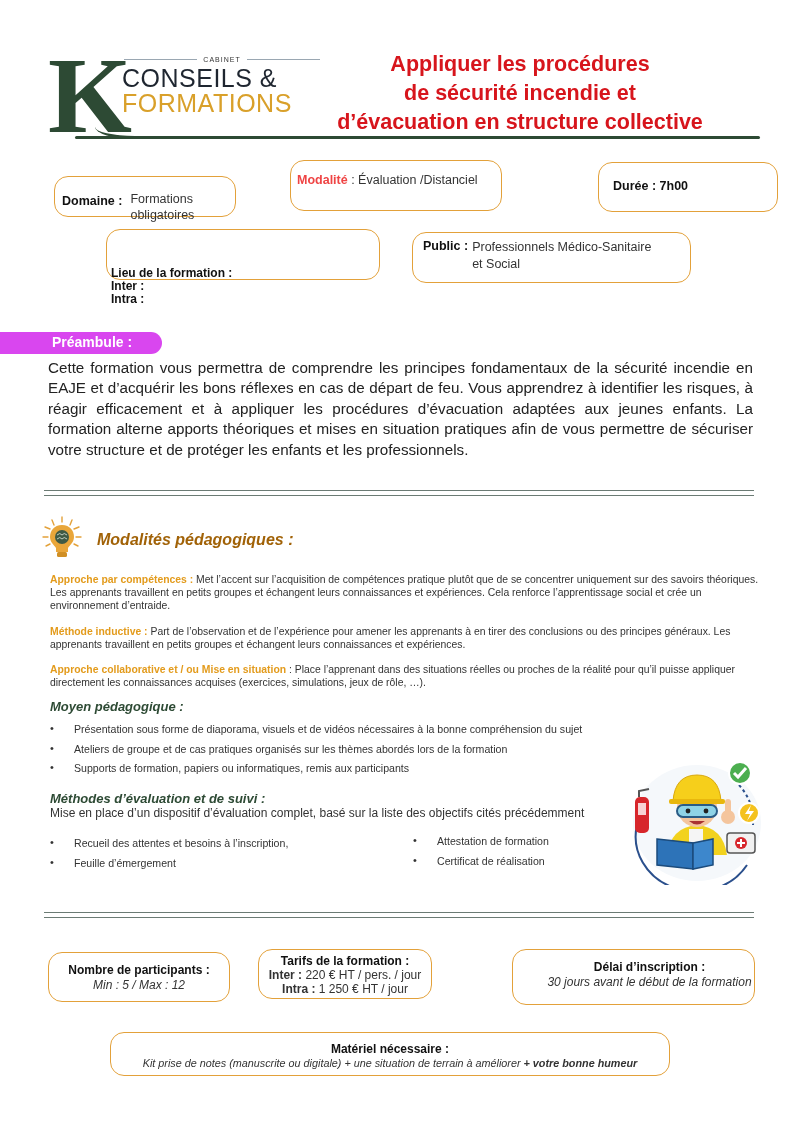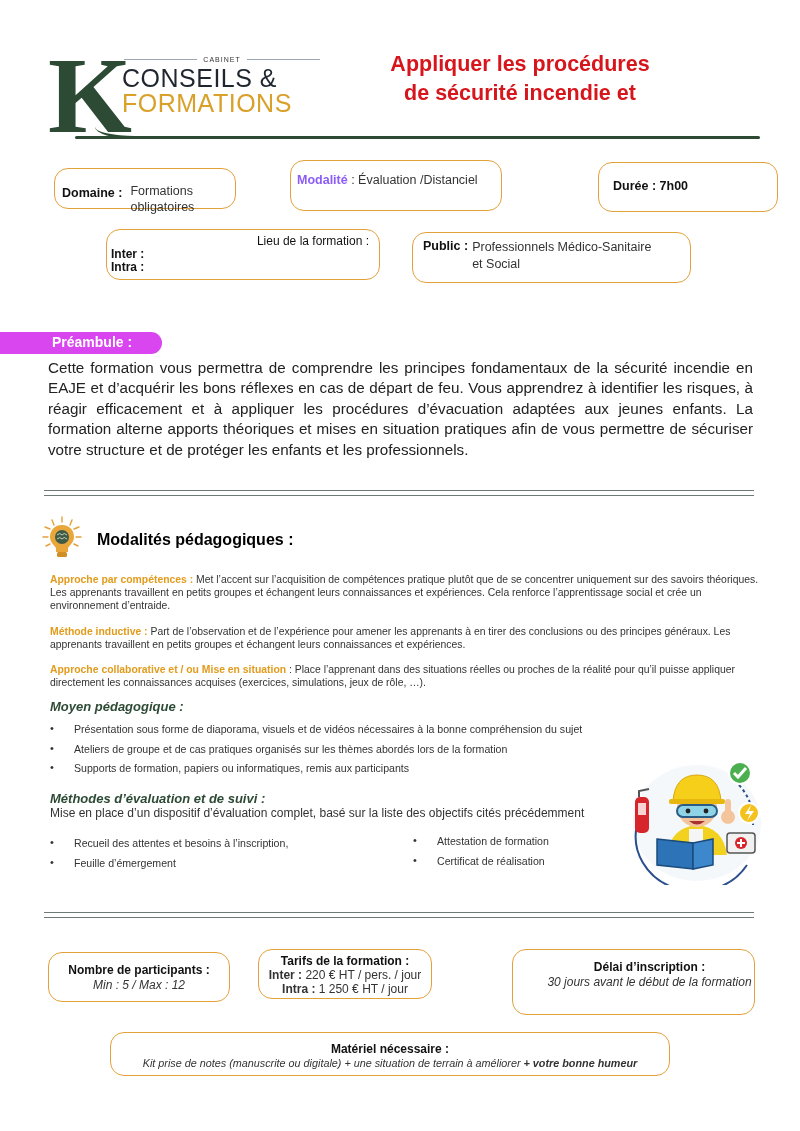--- a/index.html
+++ b/index.html
@@ -13,61 +13,61 @@
   .logo-cabinet .ln { flex: 1; height: 1px; background: #9aa7b2; }
   .logo-conseils { position: absolute; left: 74px; top: 18px; font-size: 25px; color: #1f2630; letter-spacing: 0.5px; line-height: 1; white-space: nowrap; }
   .logo-formations { position: absolute; left: 74px; top: 43px; font-size: 25px; color: #d9a02a; letter-spacing: 0.5px; line-height: 1; white-space: nowrap; }
   .logo-underline { position: absolute; left: 75px; top: 136px; width: 685px; height: 3px; background: #2d4a34; border-radius: 2px; }
   .logo-swash { position: absolute; left: 95px; top: 127px; width: 50px; height: 12px; border-bottom: 3px solid #2d4a34; border-bottom-left-radius: 40px 12px; }
 
   .title { position: absolute; left: 300px; top: 50px; width: 440px; text-align: center; color: #d7151c; font-weight: bold; font-size: 21.5px; line-height: 29px; }
 
   
   .box { position: absolute; border: 1.5px solid #e3a13a; border-radius: 14px; background: #fff; font-size: 12.5px; color: #333; }
-  .box b { color: #8b5cf6; }
-  .b-domaine { left: 54px; top: 168px; width: 182px; height: 41px; display: flex; align-items: flex-start; padding: 14px 0 0 7px; }
+  .box b { color: #ef4444; }
+  .b-domaine { left: 54px; top: 176px; width: 182px; height: 41px; display: flex; align-items: flex-start; padding: 14px 0 0 7px; }
   .b-domaine .k { font-weight: bold; color: #111; margin-right: 8px; margin-top: 3px; white-space: nowrap; }
   .b-domaine .v { line-height: 16px; }
   .b-modalite { left: 290px; top: 160px; width: 212px; height: 51px; padding: 12px 0 0 6px; white-space: nowrap; }
   .b-duree { left: 598px; top: 162px; width: 180px; height: 50px; padding: 16px 0 0 14px; font-weight: bold; color: #111; }
   .b-lieu { left: 106px; top: 229px; width: 274px; height: 51px; padding: 4px 0 0 4px; font-size: 12px; }
-  .b-lieu .h { text-align: right; font-weight: normal; color: #111; padding-right: 10px; }
+  .b-lieu .h { text-align: left; font-weight: bold; color: #111; padding-right: 10px; margin-top: 32px; }
   .b-lieu .r { font-weight: bold; color: #111; line-height: 13px; }
   .b-public { left: 412px; top: 232px; width: 279px; height: 51px; padding: 6px 0 0 10px; display: flex; }
   .b-public .k { font-weight: bold; color: #111; margin-right: 4px; white-space: nowrap; }
   .b-public .v { line-height: 17px; }
 
   
   .pre-tag { position: absolute; left: 0; top: 332px; width: 162px; height: 22px; background: #d946ef; border-radius: 0 12px 12px 0; color: #fff; font-weight: bold; font-size: 14px; padding: 2px 0 0 52px; }
   .pre-text { position: absolute; left: 48px; top: 358px; width: 705px; font-size: 15.2px; line-height: 20.4px; text-align: justify; color: #222; }
 
   .dbl { position: absolute; left: 44px; width: 710px; height: 6px; border-top: 1.5px solid #6b7b74; border-bottom: 1.5px solid #6b7b74; }
 
   
   .bulb { position: absolute; left: 40px; top: 515px; width: 44px; height: 44px; }
-  .mod-title { position: absolute; left: 97px; top: 531px; font-size: 16px; font-weight: bold; color: #000000; }
+  .mod-title { position: absolute; left: 97px; top: 531px; font-size: 16px; font-weight: bold; color: #a16207; font-style: italic; }
   .para { position: absolute; left: 50px; width: 720px; font-size: 10.4px; line-height: 13px; color: #333; }
   .para .lbl { color: #e39b1c; font-weight: bold; }
 
   .sub-title { position: absolute; left: 50px; font-size: 13px; font-weight: bold; font-style: italic; color: #2d4a34; }
   .bullets { position: absolute; list-style: none; font-size: 10.6px; color: #333; }
   .bullets li { position: relative; padding-left: 24px; height: 19.5px; }
   .bullets li::before { content: "•"; position: absolute; left: 0; top: -1px; font-size: 11px; color: #333; }
   .eval-intro { position: absolute; left: 50px; top: 806px; font-size: 12px; color: #333; }
 
   
   .mascot { position: absolute; left: 627px; top: 755px; width: 140px; height: 130px; }
 
   
   .bb { position: absolute; border: 1.5px solid #e3a13a; border-radius: 14px; text-align: center; font-size: 12px; color: #333; background: #fff; }
   .bb .h { font-weight: bold; color: #111; }
   .bb .i { font-style: italic; }
   .bb-nb { left: 48px; top: 952px; width: 182px; height: 50px; padding-top: 10px; line-height: 15px; }
   .bb-tarifs { left: 258px; top: 949px; width: 174px; height: 50px; padding-top: 4px; line-height: 14px; }
-  .bb-delai { left: 512px; top: 949px; width: 243px; height: 66px; padding-top: 10px; line-height: 15px; padding-left: 32px; }
+  .bb-delai { left: 512px; top: 949px; width: 243px; height: 56px; padding-top: 10px; line-height: 15px; padding-left: 32px; }
   .bb-mat { left: 110px; top: 1032px; width: 560px; height: 44px; padding-top: 9px; line-height: 14px; font-size: 10.8px; }
   .bb-mat .h { font-size: 12px; }
 </style>
 </head>
 <body>
 
 <div class="logo">
   <div class="logo-k">K</div>
   <div class="logo-cabinet">
     <span class="ln"></span>
@@ -76,20 +76,21 @@
   </div>
   <div class="logo-conseils">CONSEILS &amp;</div>
   <div class="logo-formations">FORMATIONS</div>
 </div>
 <div class="logo-swash"></div>
 <div class="logo-underline"></div>
 
 <h1 class="title">
   <div>Appliquer les procédures</div>
   <div>de sécurité incendie et</div>
+  <div>d’évacuation en structure collective</div>
 </h1>
 
 <div class="box b-domaine">
   <span class="k">Domaine :</span>
   <span class="v">
     <span>Formations</span><br>
     <span>obligatoires</span>
   </span>
 </div>
 

